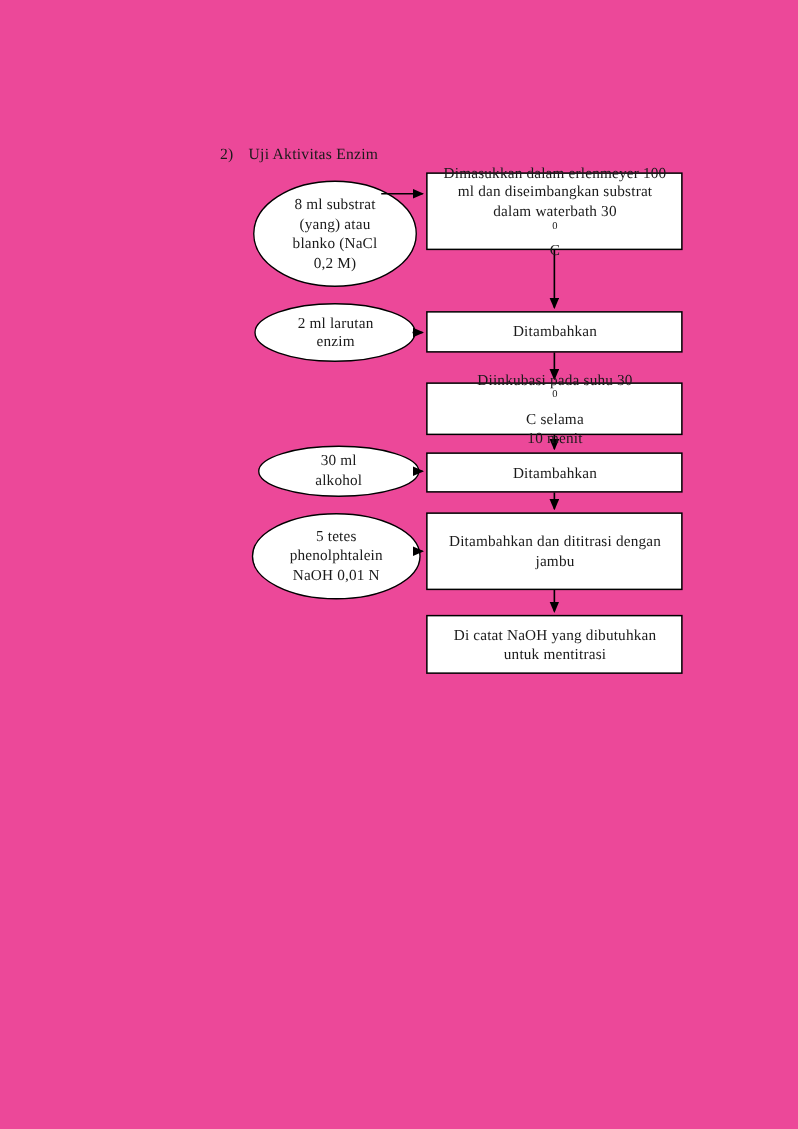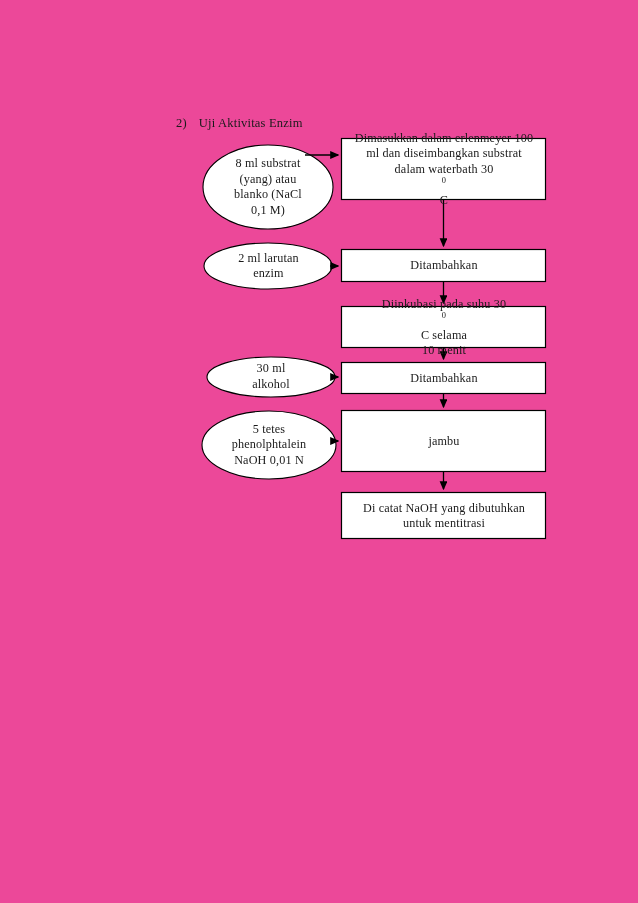--- a/index.html
+++ b/index.html
@@ -115,21 +115,21 @@
     <line x1="443.5" y1="348" x2="443.5" y2="359" stroke="#000000" stroke-width="1.3" marker-end="url(#arrow)"></line>
     <line x1="443.5" y1="394" x2="443.5" y2="407" stroke="#000000" stroke-width="1.3" marker-end="url(#arrow)"></line>
     <line x1="443.5" y1="472" x2="443.5" y2="489" stroke="#000000" stroke-width="1.3" marker-end="url(#arrow)"></line>
   </svg>
 
   <div class="node-text e1">
     <div>
       <span>8 ml substrat</span>
       <span>(yang) atau</span>
       <span>blanko (NaCl</span>
-      <span>0,1 M)</span>
+      <span>0,2 M)</span>
     </div>
   </div>
 
   <div class="node-text e2">
     <div>
       <span>2 ml larutan</span>
       <span>enzim</span>
     </div>
   </div>
 
@@ -166,20 +166,21 @@
       <span>10 menit</span>
     </div>
   </div>
 
   <div class="node-text b4">
     <span>Ditambahkan</span>
   </div>
 
   <div class="node-text b5">
     <div>
+      <span>Ditambahkan dan dititrasi dengan</span>
       <span>jambu</span>
     </div>
   </div>
 
   <div class="node-text b6">
     <div>
       <span>Di catat NaOH yang dibutuhkan</span>
       <span>untuk mentitrasi</span>
     </div>
   </div>

